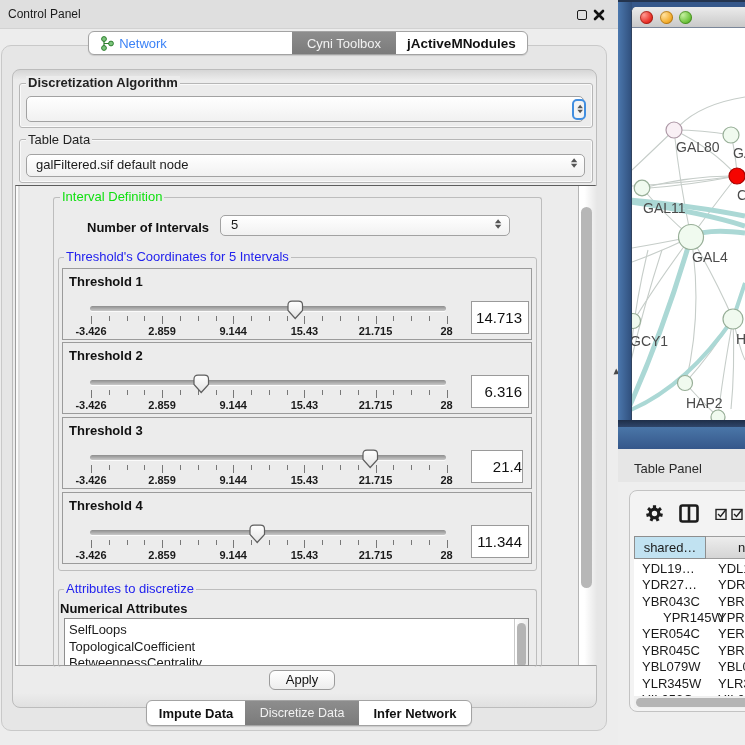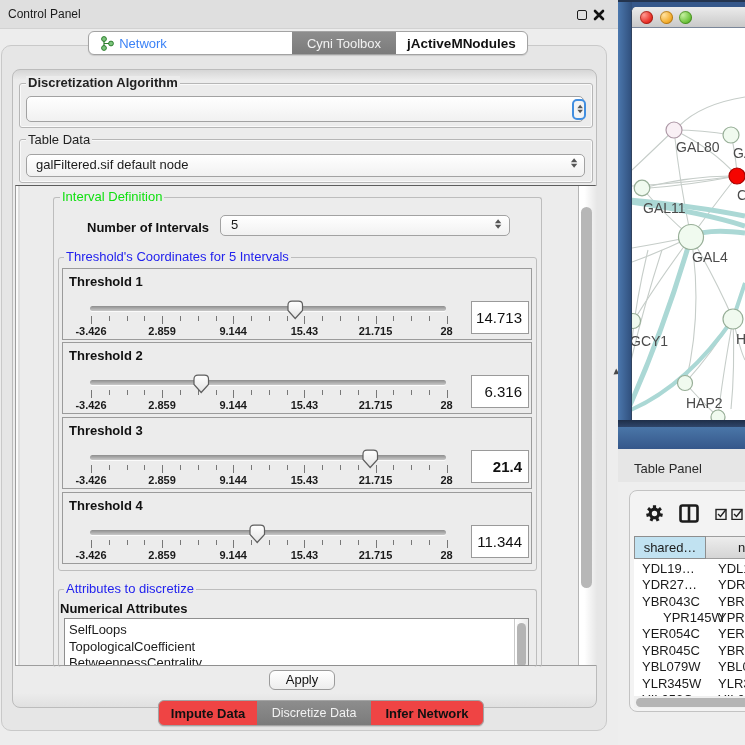--- a/index.html
+++ b/index.html
@@ -204,21 +204,21 @@
     <div class="tlab" style="left:383.6px;top:56px;">28</div>
     <svg style="position:absolute;left:299.1px;top:31px;" width="17" height="20">
         <defs>
           <linearGradient id="tg417" x1="0" y1="0" x2="0" y2="1">
             <stop offset="0" stop-color="#ffffff"></stop>
             <stop offset="1" stop-color="#e3e3e3"></stop>
           </linearGradient>
         </defs>
         <path d="M1 5 Q1 1.2 5 1.2 L11.5 1.2 Q15.5 1.2 15.5 5 L15.5 10.5 L8.2 18.5 L1 10.5 Z" fill="url(#tg417)" stroke="#5e5e5e" stroke-width="1.2"></path>
       </svg>
-    <div class="vbox" style="left:408px;top:32px;width:50px;height:31px;line-height:31px;padding-right:6px;font-weight:bold;">21.4</div>
+    <div class="vbox" style="left:408px;top:32px;width:50px;height:31px;line-height:31px;">21.4</div>
     </div>
     <div class="thr" style="top:492px;">
     <div class="ttl">Threshold 4</div>
     <div class="track"></div>
     <div class="tick" style="left:28.0px;top:47px;height:8px;"></div>
     <div class="tick" style="left:45.8px;top:47px;height:5px;"></div>
     <div class="tick" style="left:63.6px;top:47px;height:5px;"></div>
     <div class="tick" style="left:81.3px;top:47px;height:5px;"></div>
     <div class="tick" style="left:99.1px;top:47px;height:8px;"></div>
     <div class="tick" style="left:116.9px;top:47px;height:5px;"></div>
@@ -266,21 +266,21 @@
 
   <div class="abs" style="left:578px;top:186px;width:18px;height:479px;background:linear-gradient(90deg,#ffffff 30%,#e6e6e6);border-left:1px solid #b5b5b5;"></div>
   <div class="abs" style="left:581px;top:207px;width:11px;height:381px;background:#b7b7b7;border-radius:6px;"></div>
 
   <svg class="abs" style="left:613px;top:368px;" width="7" height="7">
       <path d="M0.5 6.5 L3.2 0.5 L6 6 Z" fill="#4a4a4a"></path>
     </svg>
 
   <div class="abs" style="left:269px;top:670px;width:66px;height:20px;background:linear-gradient(#ffffff,#ededed);border:1px solid #9b9b9b;border-radius:6px;box-sizing:border-box;text-align:center;font-size:13px;color:#111;line-height:18px;">Apply</div>
 
-  <div class="abs" style="left:146px;top:700px;width:324px;height:24px;background:#ef4444;border:1px solid #a3a3a3;border-radius:6px;display:flex;overflow:hidden;box-shadow:0 1px 1px rgba(0,0,0,.12);margin-left:12px;">
+  <div class="abs" style="left:146px;top:700px;width:324px;height:24px;background:#ffffff;border:1px solid #a3a3a3;border-radius:6px;display:flex;overflow:hidden;box-shadow:0 1px 1px rgba(0,0,0,.12);">
     <div class="seg" style="width:98px;font-weight:bold;color:#111;">Impute Data</div>
     <div class="seg dark" style="width:114px;font-size:12.5px;">Discretize Data</div>
     <div class="seg" style="width:112px;font-weight:bold;color:#111;">Infer Network</div>
   </div>
 
 </div>
 
 <div class="abs" style="left:618px;top:0;width:127px;height:745px;background:#eeeeee;">
 
   <div class="abs" style="left:0;top:0;width:127px;height:449px;background:#35578a;overflow:hidden;">

